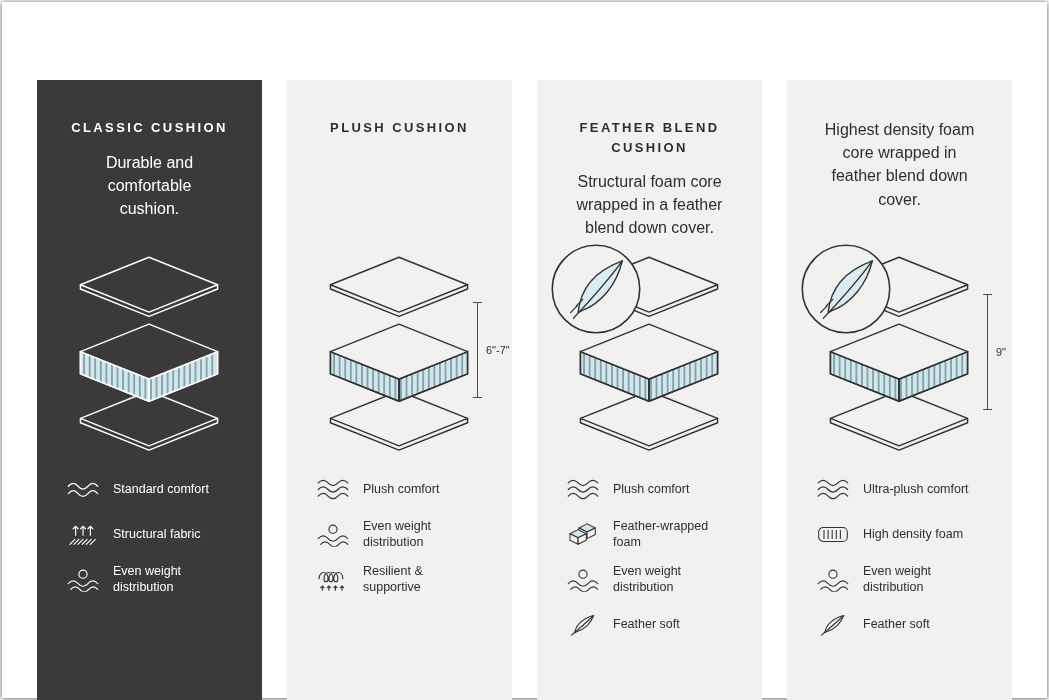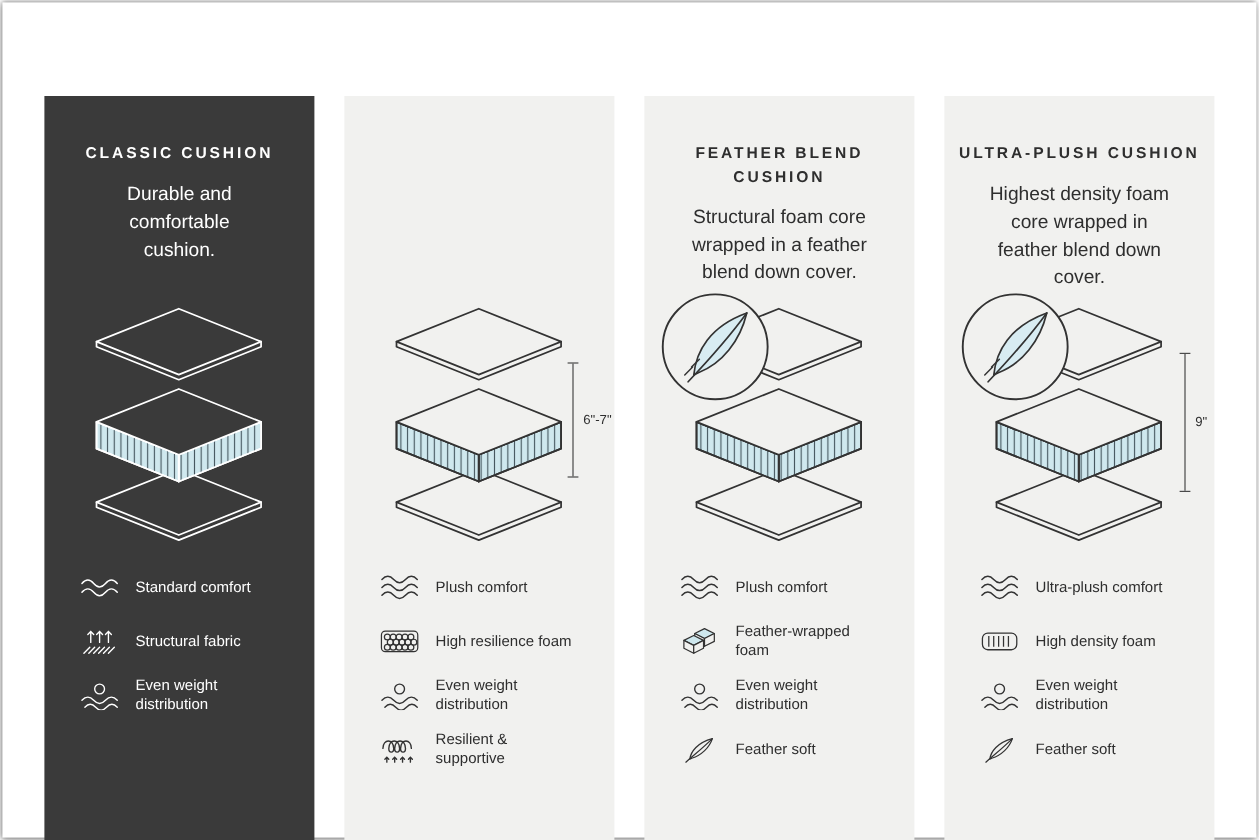--- a/index.html
+++ b/index.html
@@ -216,46 +216,39 @@
               <use href="#i-weight"></use>
             </svg>
           </span>
         <span class="flabel">Even weight distribution</span>
       </li>
     </ul>
   </section>
 
   <section class="card">
     <header class="card-head">
+      <h2 class="title">PLUSH CUSHION</h2>
     </header>
     <div class="diagram">
       <svg class="cushion" viewBox="0 0 210 240">
           <use href="#sym-cushion"></use>
         </svg>
       <div class="measure" style="left:186px; top:56px; height:96px">
         <div class="measure-line"></div>
         <span class="measure-label">6"-7"</span>
       </div>
     </div>
     <ul class="features">
       <li class="feature">
         <span class="ficon">
             <svg viewBox="0 0 44 30">
               <use href="#i-waves3"></use>
             </svg>
           </span>
         <span class="flabel">Plush comfort</span>
-      </li>
-      <li class="feature">
-        <span class="ficon">
-            <svg viewBox="0 0 44 30">
-              <use href="#i-bubbles"></use>
-            </svg>
-          </span>
-        <span class="flabel">High resilience foam</span>
       </li>
       <li class="feature">
         <span class="ficon">
             <svg viewBox="0 0 44 30">
               <use href="#i-weight"></use>
             </svg>
           </span>
         <span class="flabel">Even weight distribution</span>
       </li>
       <li class="feature">
@@ -313,21 +306,20 @@
               <use href="#i-feather"></use>
             </svg>
           </span>
         <span class="flabel">Feather soft</span>
       </li>
     </ul>
   </section>
 
   <section class="card">
     <header class="card-head">
-      <h2 class="title">ULTRA-PLUSH CUSHION</h2>
       <p class="desc" style="max-width:160px">Highest density foam core wrapped in feather blend down cover.</p>
     </header>
     <div class="diagram">
       <svg class="cushion" viewBox="0 0 210 240">
           <use href="#sym-cushion"></use>
         </svg>
       <svg class="badge" viewBox="0 0 100 100">
           <use href="#sym-feather-badge"></use>
         </svg>
       <div class="measure" style="left:196px; top:48px; height:116px">

